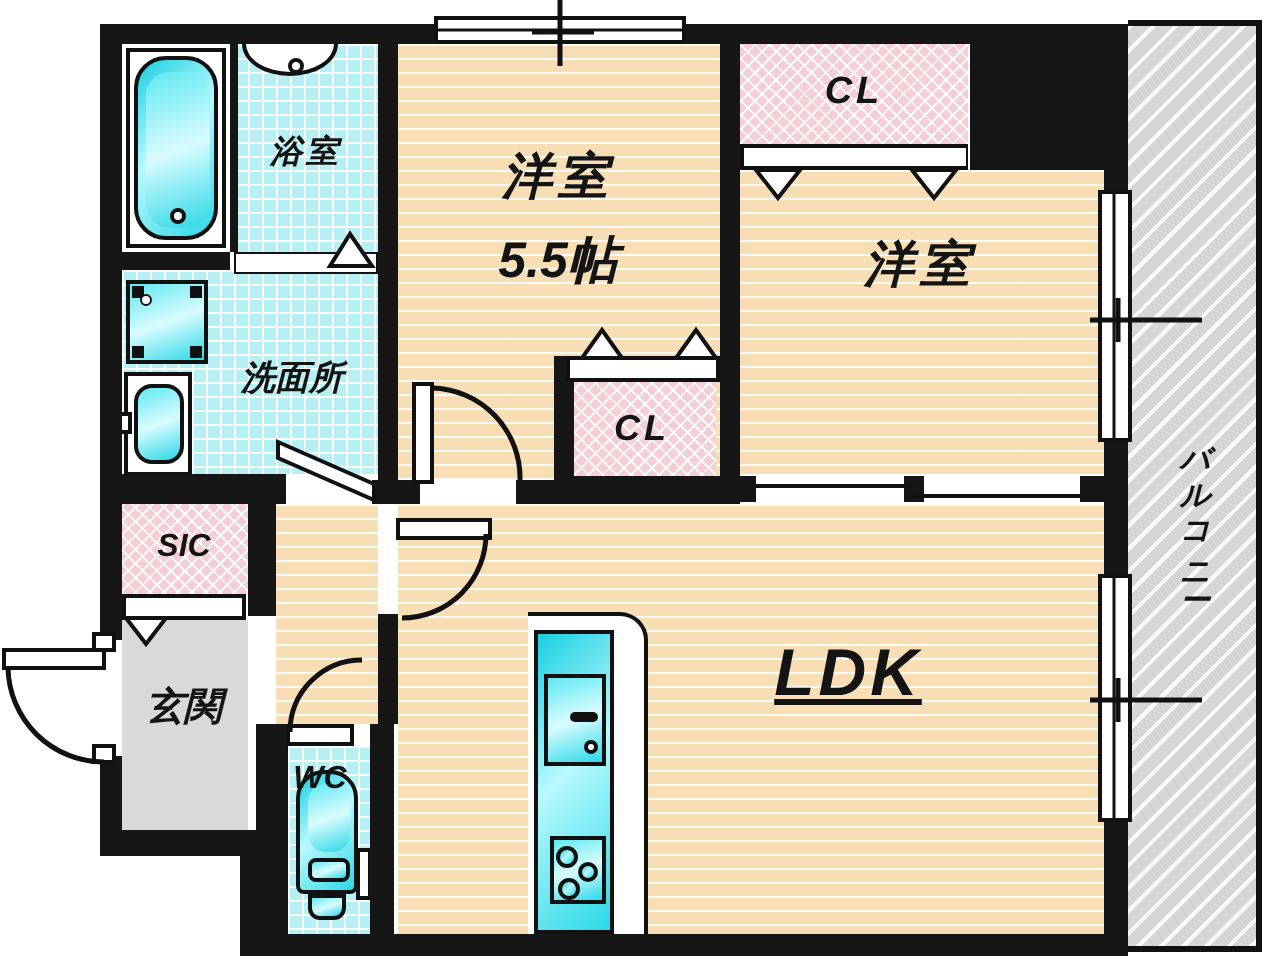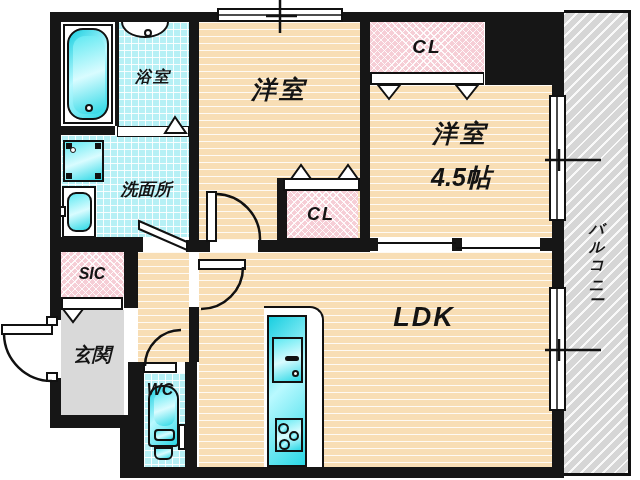--- a/index.html
+++ b/index.html
@@ -158,23 +158,23 @@
     <polygon points="291,179 311,179 301,165" fill="#fff" stroke="#111" stroke-width="2"></polygon>
     <polygon points="338,179 358,179 348,165" fill="#fff" stroke="#111" stroke-width="2"></polygon>
     <polygon points="378,85 400,85 389,99" fill="#fff" stroke="#111" stroke-width="2"></polygon>
     <polygon points="456,85 478,85 467,99" fill="#fff" stroke="#111" stroke-width="2"></polygon>
     <polygon points="63,309 83,309 73,322" fill="#fff" stroke="#111" stroke-width="2"></polygon>
   </svg>
 
   <div class="lbl" style="left:153px;top:77px;font-size:16px;letter-spacing:2px;">浴室</div>
   <div class="lbl" style="left:146px;top:189px;font-size:17px;">洗面所</div>
   <div class="lbl" style="left:279px;top:89px;font-size:25px;letter-spacing:3px;">洋室</div>
+  <div class="lbl" style="left:279px;top:131px;font-size:25px;">5.5帖</div>
   <div class="lbl" style="left:427px;top:46px;font-size:19px;letter-spacing:2px;">CL</div>
   <div class="lbl" style="left:460px;top:133px;font-size:25px;letter-spacing:3px;">洋室</div>
-  <div class="lbl" style="left:461px;top:177px;font-size:25px;">4.5帖</div>
   <div class="lbl" style="left:321px;top:214px;font-size:18px;letter-spacing:2px;">CL</div>
   <div class="lbl" style="left:92px;top:274px;font-size:16px;">SIC</div>
   <div class="lbl" style="left:92px;top:354px;font-size:19px;">玄関</div>
   <div class="lbl" style="left:160px;top:390px;font-size:16px;">WC</div>
-  <div class="lbl" style="left:424px;top:317px;font-size:27px;letter-spacing:2px;">LDK</div>
+  <div class="lbl" style="left:424px;top:336px;font-size:33px;letter-spacing:2px;text-decoration:underline;">LDK</div>
   <div class="lbl vert" style="left:597px;top:253px;font-size:15px;">バルコニー</div>
 
 </div>
 
 </body></html>

